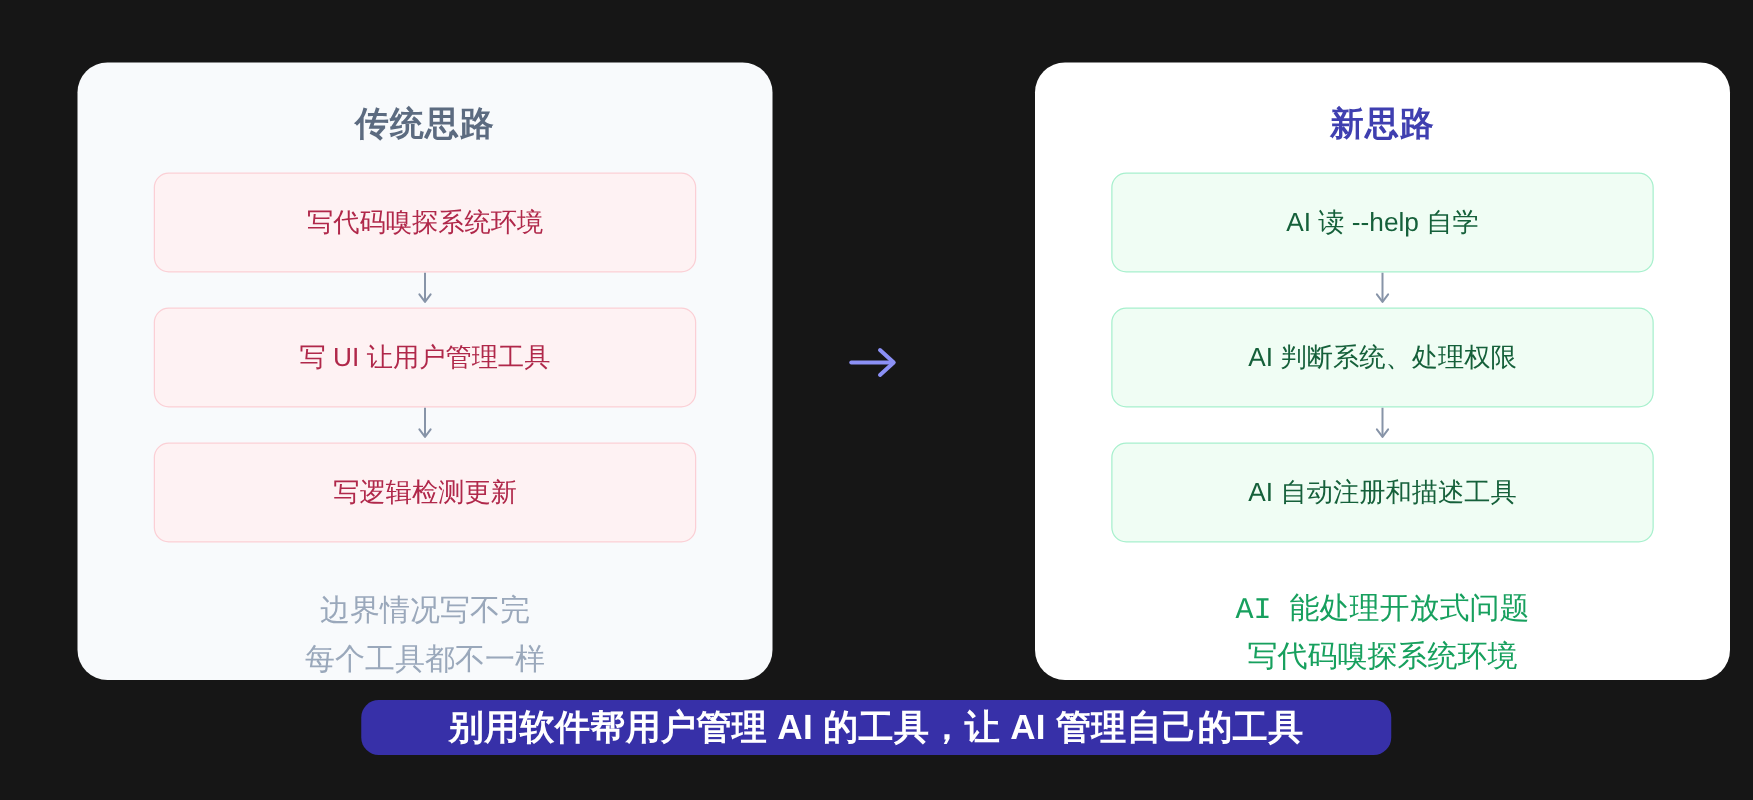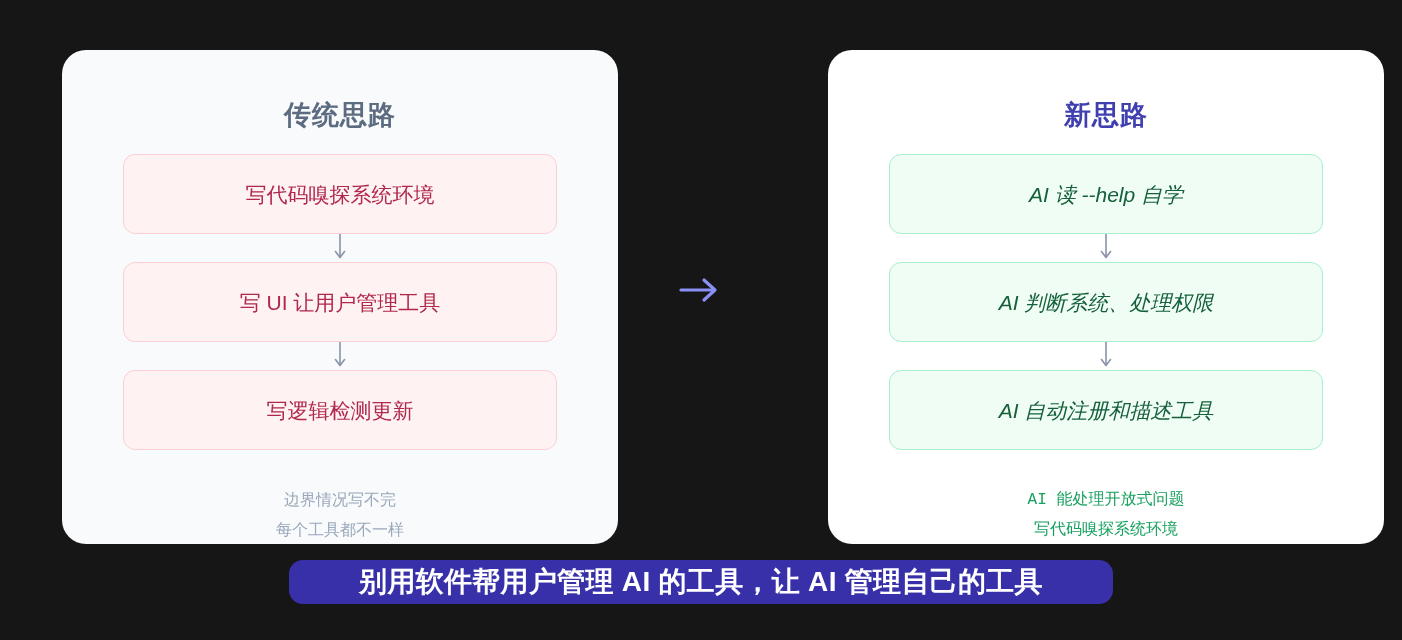--- a/index.html
+++ b/index.html
@@ -22,21 +22,21 @@
   }
 
   
   .card {
     position: absolute;
     top: 50px;
     width: 556px;
     height: 494px;
     border-radius: 24px;
     box-sizing: border-box;
-    padding: 16px 61px;
+    padding: 0 61px;
     display: flex;
     flex-direction: column;
     align-items: stretch;
   }
   .card-left {
     left: 62px;
     background: #f8fafc;
   }
   .card-right {
     left: 828px;
@@ -77,42 +77,41 @@
   }
   .card-left .step {
     background: #fef2f3;
     border: 1px solid #fbcfd5;
     color: #b0284a;
   }
   .card-right .step {
     background: #f0fdf4;
     border: 1px solid #a7f0cd;
     color: #15603a;
-    font-style: italic;
   }
 
   
   .connector {
     height: 28px;
     display: flex;
     align-items: center;
     justify-content: center;
   }
   .connector svg { display: block; }
 
   
   .notes {
     margin-top: 41px;
     display: flex;
     flex-direction: column;
     align-items: center;
     gap: 11px;
   }
   .note {
-    font-size: 16px;
+    font-size: 24px;
     line-height: 1.15;
     text-align: center;
   }
   .card-left .note { color: #9aa8bb; }
   .card-right .note { color: #17a05e; font-family: Liberation Mono, monospace; }
 
   
   .center-arrow {
     position: absolute;
     left: 672px;

